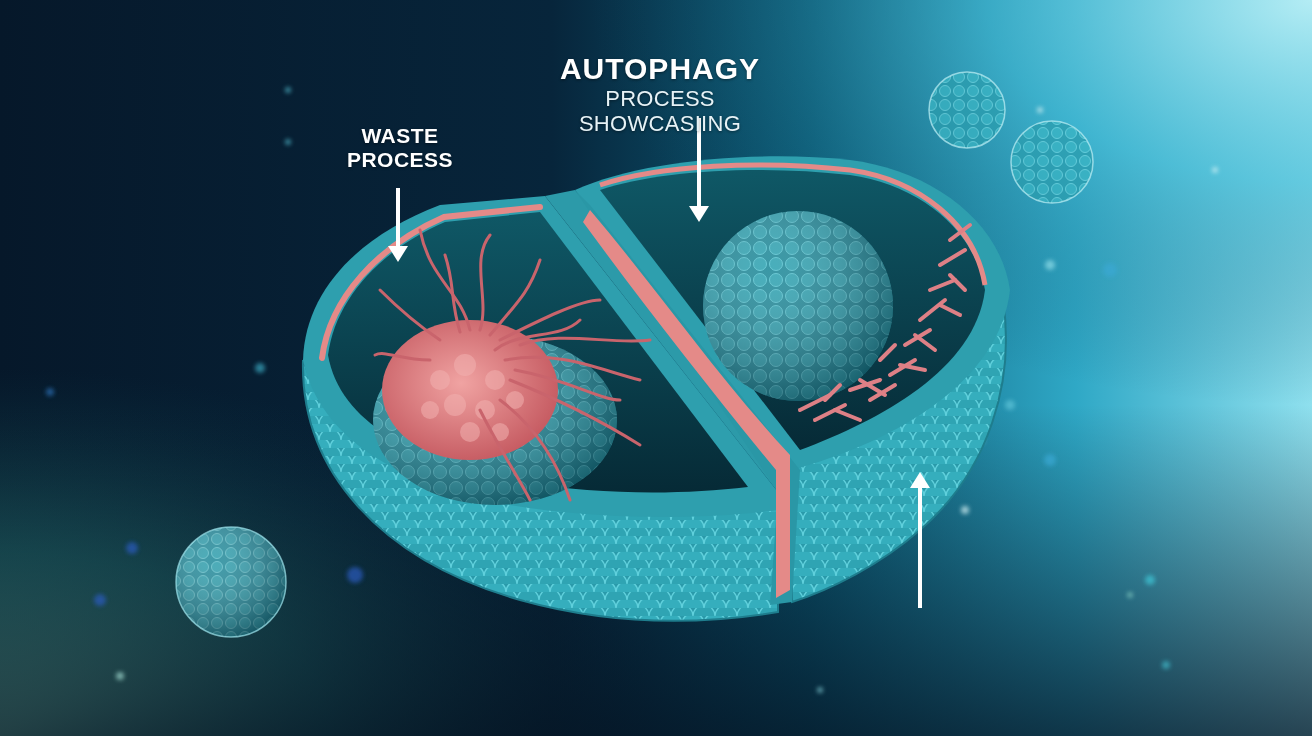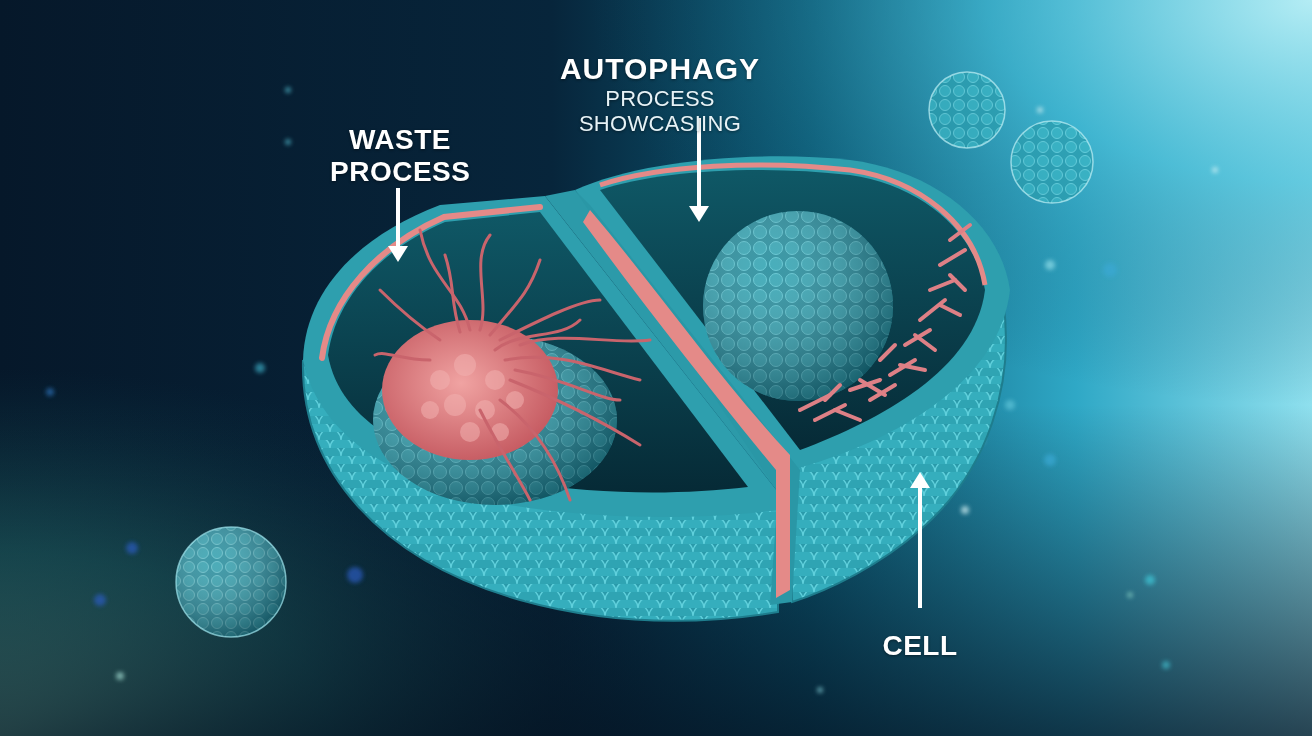--- a/index.html
+++ b/index.html
@@ -9,21 +9,21 @@
     background: #071a2a;
   }
   #stage { position: absolute; inset: 0; width: 1312px; height: 736px; }
   .label {
     position: absolute; color: #ffffff; font-weight: 700; text-align: center;
     letter-spacing: 0.5px; line-height: 1.15;
     text-shadow: 0 1px 3px rgba(0,0,0,0.45);
   }
   .title { font-size: 30px; letter-spacing: 1px; margin-top: 8px; }
   .subtitle { font-size: 22px; font-weight: 400; color: #e6f2f6; letter-spacing: 0.3px; }
-  .callout { font-size: 28px; }
+  .callout { font-size: 21px; }
 </style>
 </head>
 <body>
 
 <svg id="stage" viewBox="0 0 1312 736" xmlns="http://www.w3.org/2000/svg">
   <defs>
     <linearGradient id="bgMain" x1="0" y1="0" x2="1" y2="0">
       <stop offset="0" stop-color="#06182a"></stop>
       <stop offset="0.42" stop-color="#07253b"></stop>
       <stop offset="0.62" stop-color="#0c5d78"></stop>
@@ -223,14 +223,13 @@
 
 <div class="label title" style="left:530px; top:44px; width:260px;">AUTOPHAGY</div>
 <div class="label subtitle" style="left:530px; top:86px; width:260px;">PROCESS SHOWCASIING</div>
 
 <div class="label callout" style="left:330px; top:124px; width:140px;">
   <div>WASTE</div>
   <div>PROCESS</div>
 </div>
 
 <div class="label callout" style="left:830px; top:630px; width:180px;">
-  <div>CELL</div>
 </div>
 
 </body></html>

